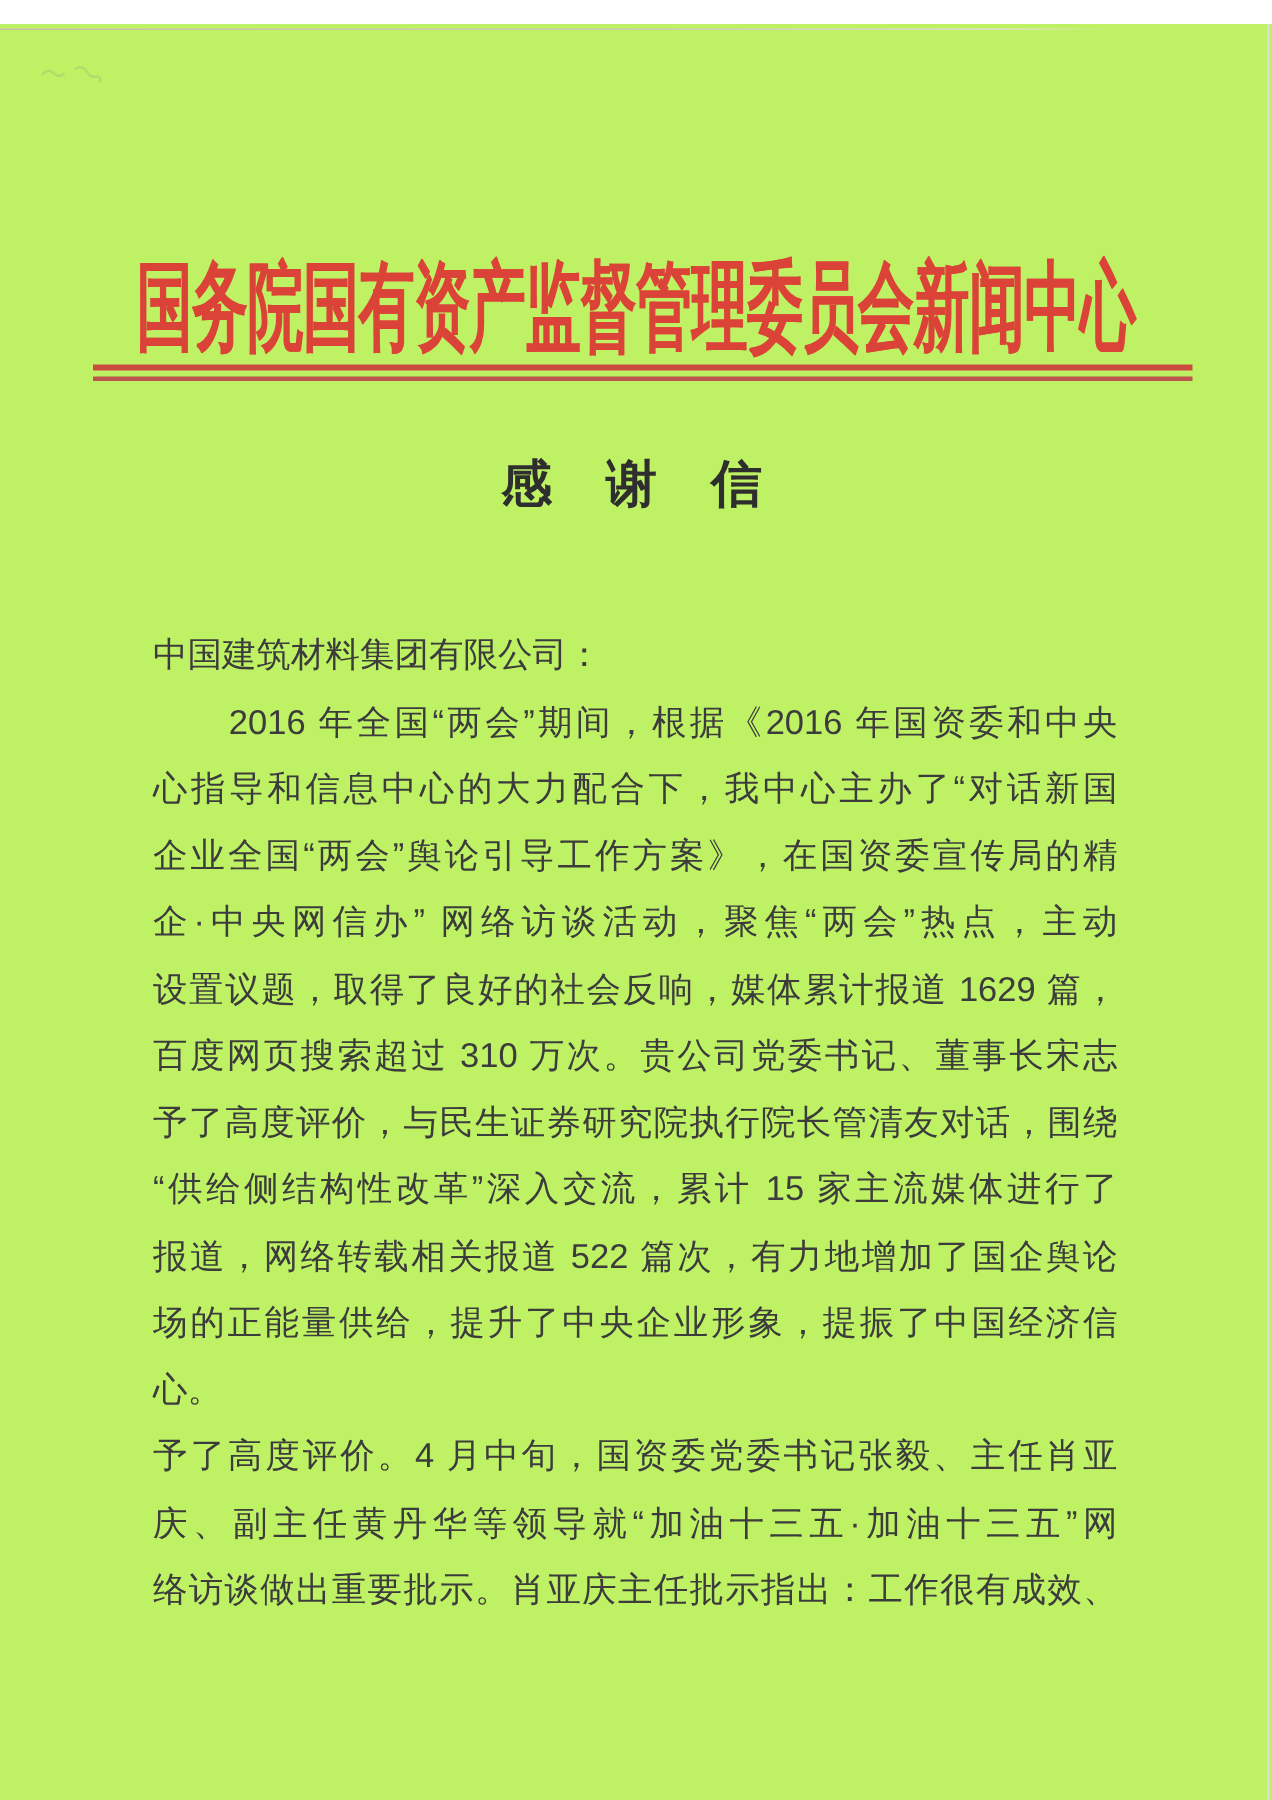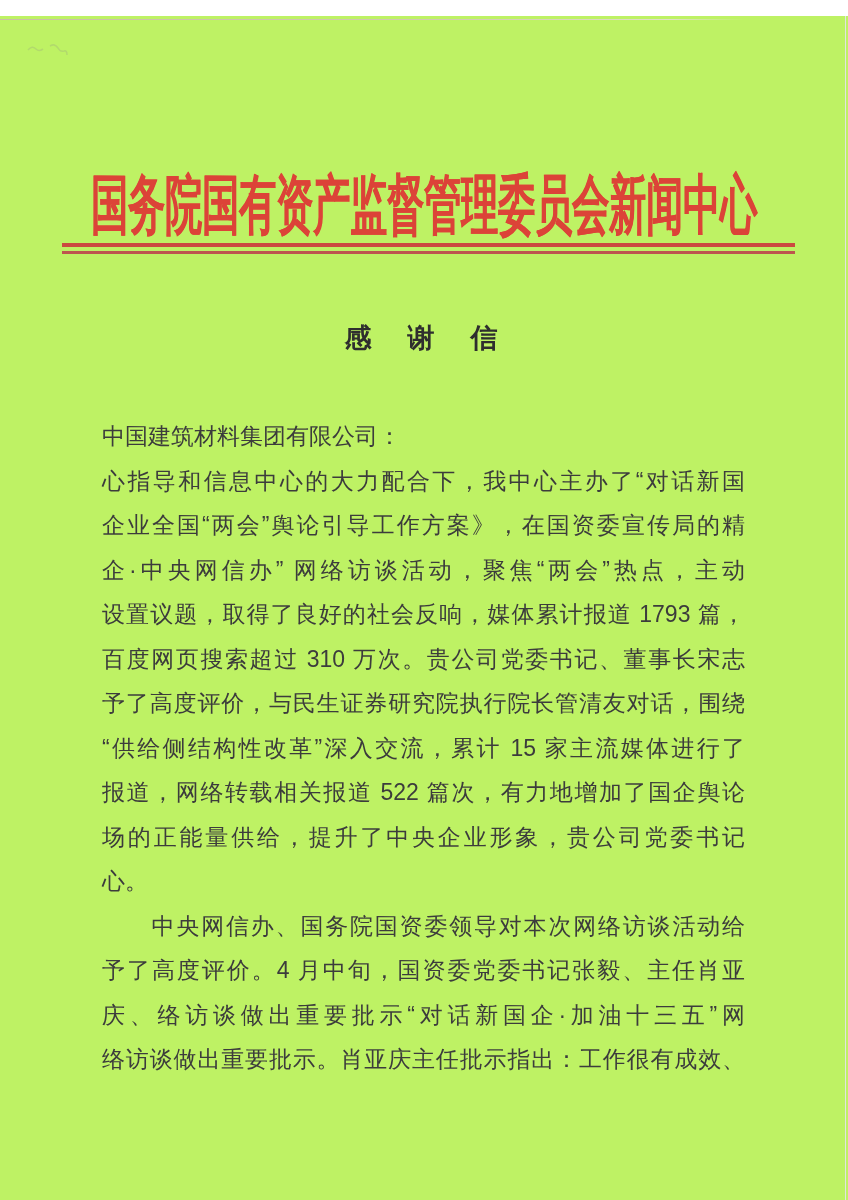--- a/index.html
+++ b/index.html
@@ -70,26 +70,26 @@
     position: absolute;
     top: 235px;
     left: 62px;
     width: 733px;
     height: 2.5px;
     background: #bd564e;
   }
   
   .letter-title {
     position: absolute;
-    top: 304px;
+    top: 284px;
     left: 0;
     width: 100%;
     margin: 0;
     text-align: center;
-    font-size: 27px;
+    font-size: 34px;
     font-weight: bold;
     letter-spacing: 36px;
     text-indent: 30px;
     color: #2e2e2e;
     white-space: nowrap;
   }
   
   .letter-body {
     position: absolute;
     top: 398px;
@@ -126,29 +126,29 @@
   <header>
     <div class="org-name">国务院国有资产监督管理委员会新闻中心</div>
     <div class="rule-thick"></div>
     <div class="rule-thin"></div>
   </header>
 
   <h1 class="letter-title">感谢信</h1>
 
   <main class="letter-body">
     <div class="line no-just">中国建筑材料集团有限公司：</div>
+    <div class="line">　　2016 年全国“两会”期间，根据《2016 年国资委和中央</div>
     <div class="line">心指导和信息中心的大力配合下，我中心主办了“对话新国</div>
     <div class="line">企业全国“两会”舆论引导工作方案》，在国资委宣传局的精</div>
     <div class="line">企·中央网信办” 网络访谈活动，聚焦“两会”热点，主动</div>
-    <div class="line">设置议题，取得了良好的社会反响，媒体累计报道 1793 篇，</div>
+    <div class="line">设置议题，取得了良好的社会反响，媒体累计报道 1629 篇，</div>
     <div class="line">百度网页搜索超过 310 万次。贵公司党委书记、董事长宋志</div>
     <div class="line">予了高度评价，与民生证券研究院执行院长管清友对话，围绕</div>
     <div class="line">“供给侧结构性改革”深入交流，累计 15 家主流媒体进行了</div>
     <div class="line">报道，网络转载相关报道 522 篇次，有力地增加了国企舆论</div>
-    <div class="line">场的正能量供给，提升了中央企业形象，贵公司党委书记</div>
+    <div class="line">场的正能量供给，提升了中央企业形象，提振了中国经济信</div>
     <div class="line no-just">心。</div>
-    <div class="line">　　中央网信办、国务院国资委领导对本次网络访谈活动给</div>
     <div class="line">予了高度评价。4 月中旬，国资委党委书记张毅、主任肖亚</div>
-    <div class="line">庆、络访谈做出重要批示“对话新国企·加油十三五”网</div>
+    <div class="line">庆、副主任黄丹华等领导就“加油十三五·加油十三五”网</div>
     <div class="line">络访谈做出重要批示。肖亚庆主任批示指出：工作很有成效、</div>
   </main>
 
 </div>
 
 </body></html>

